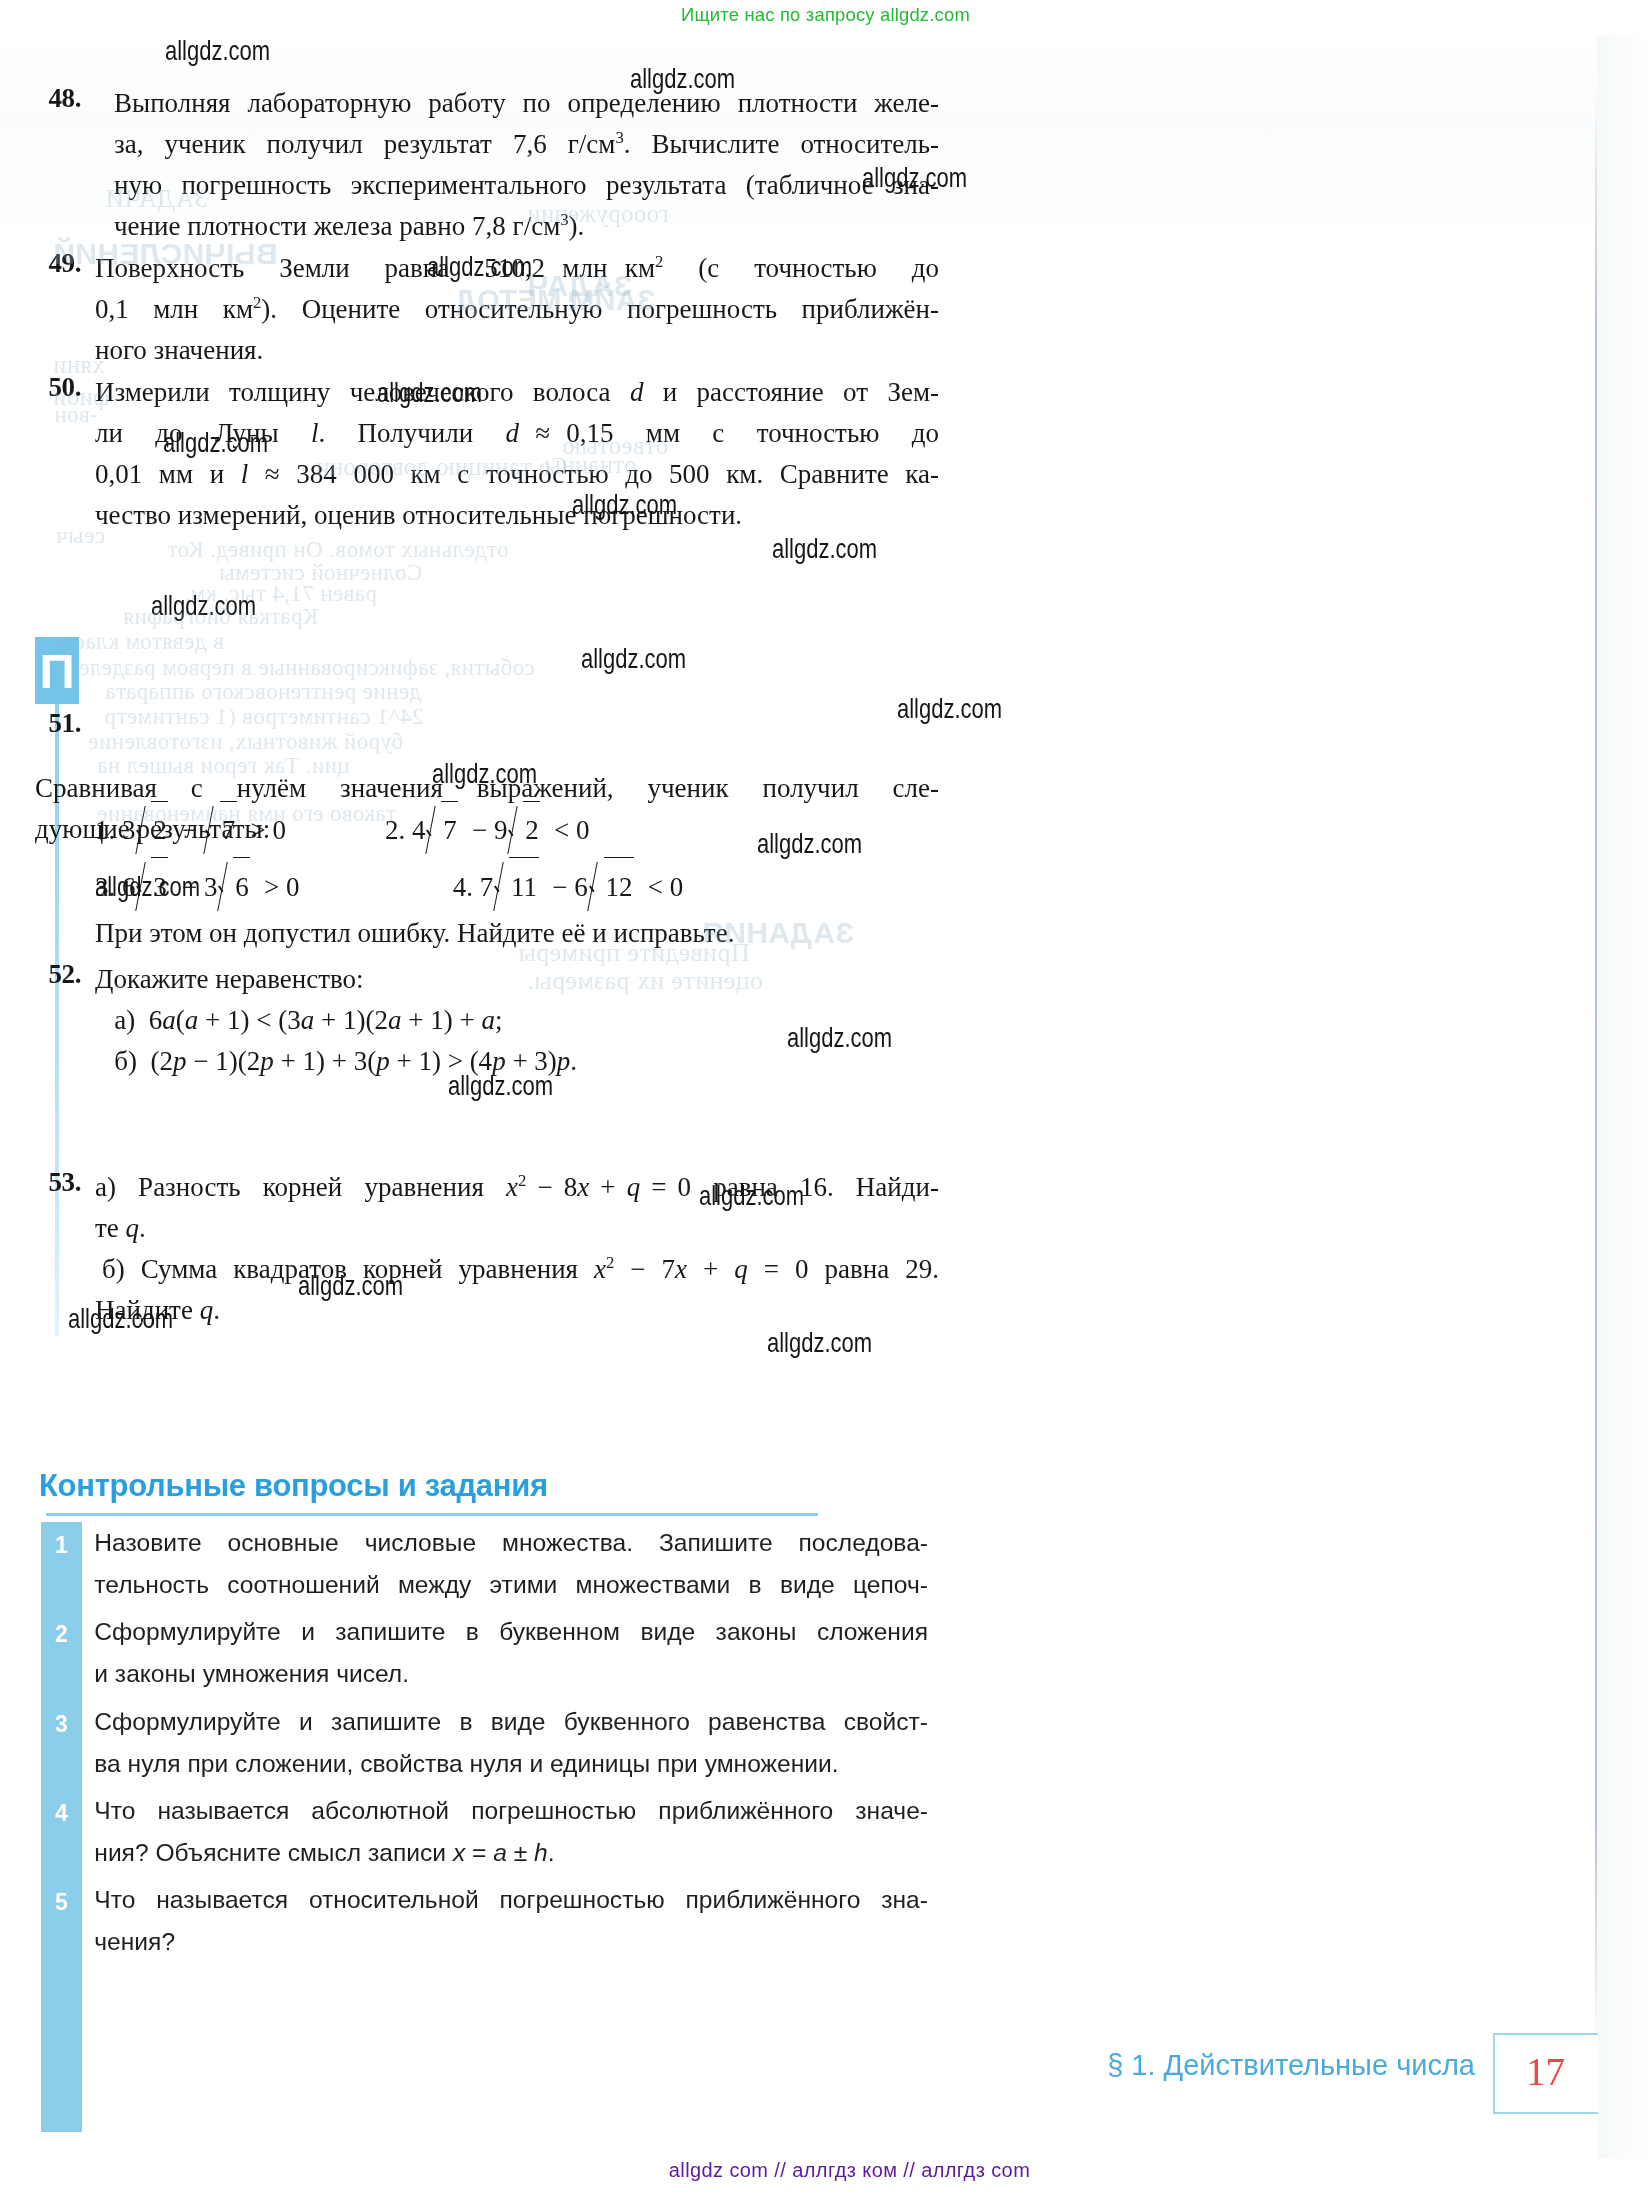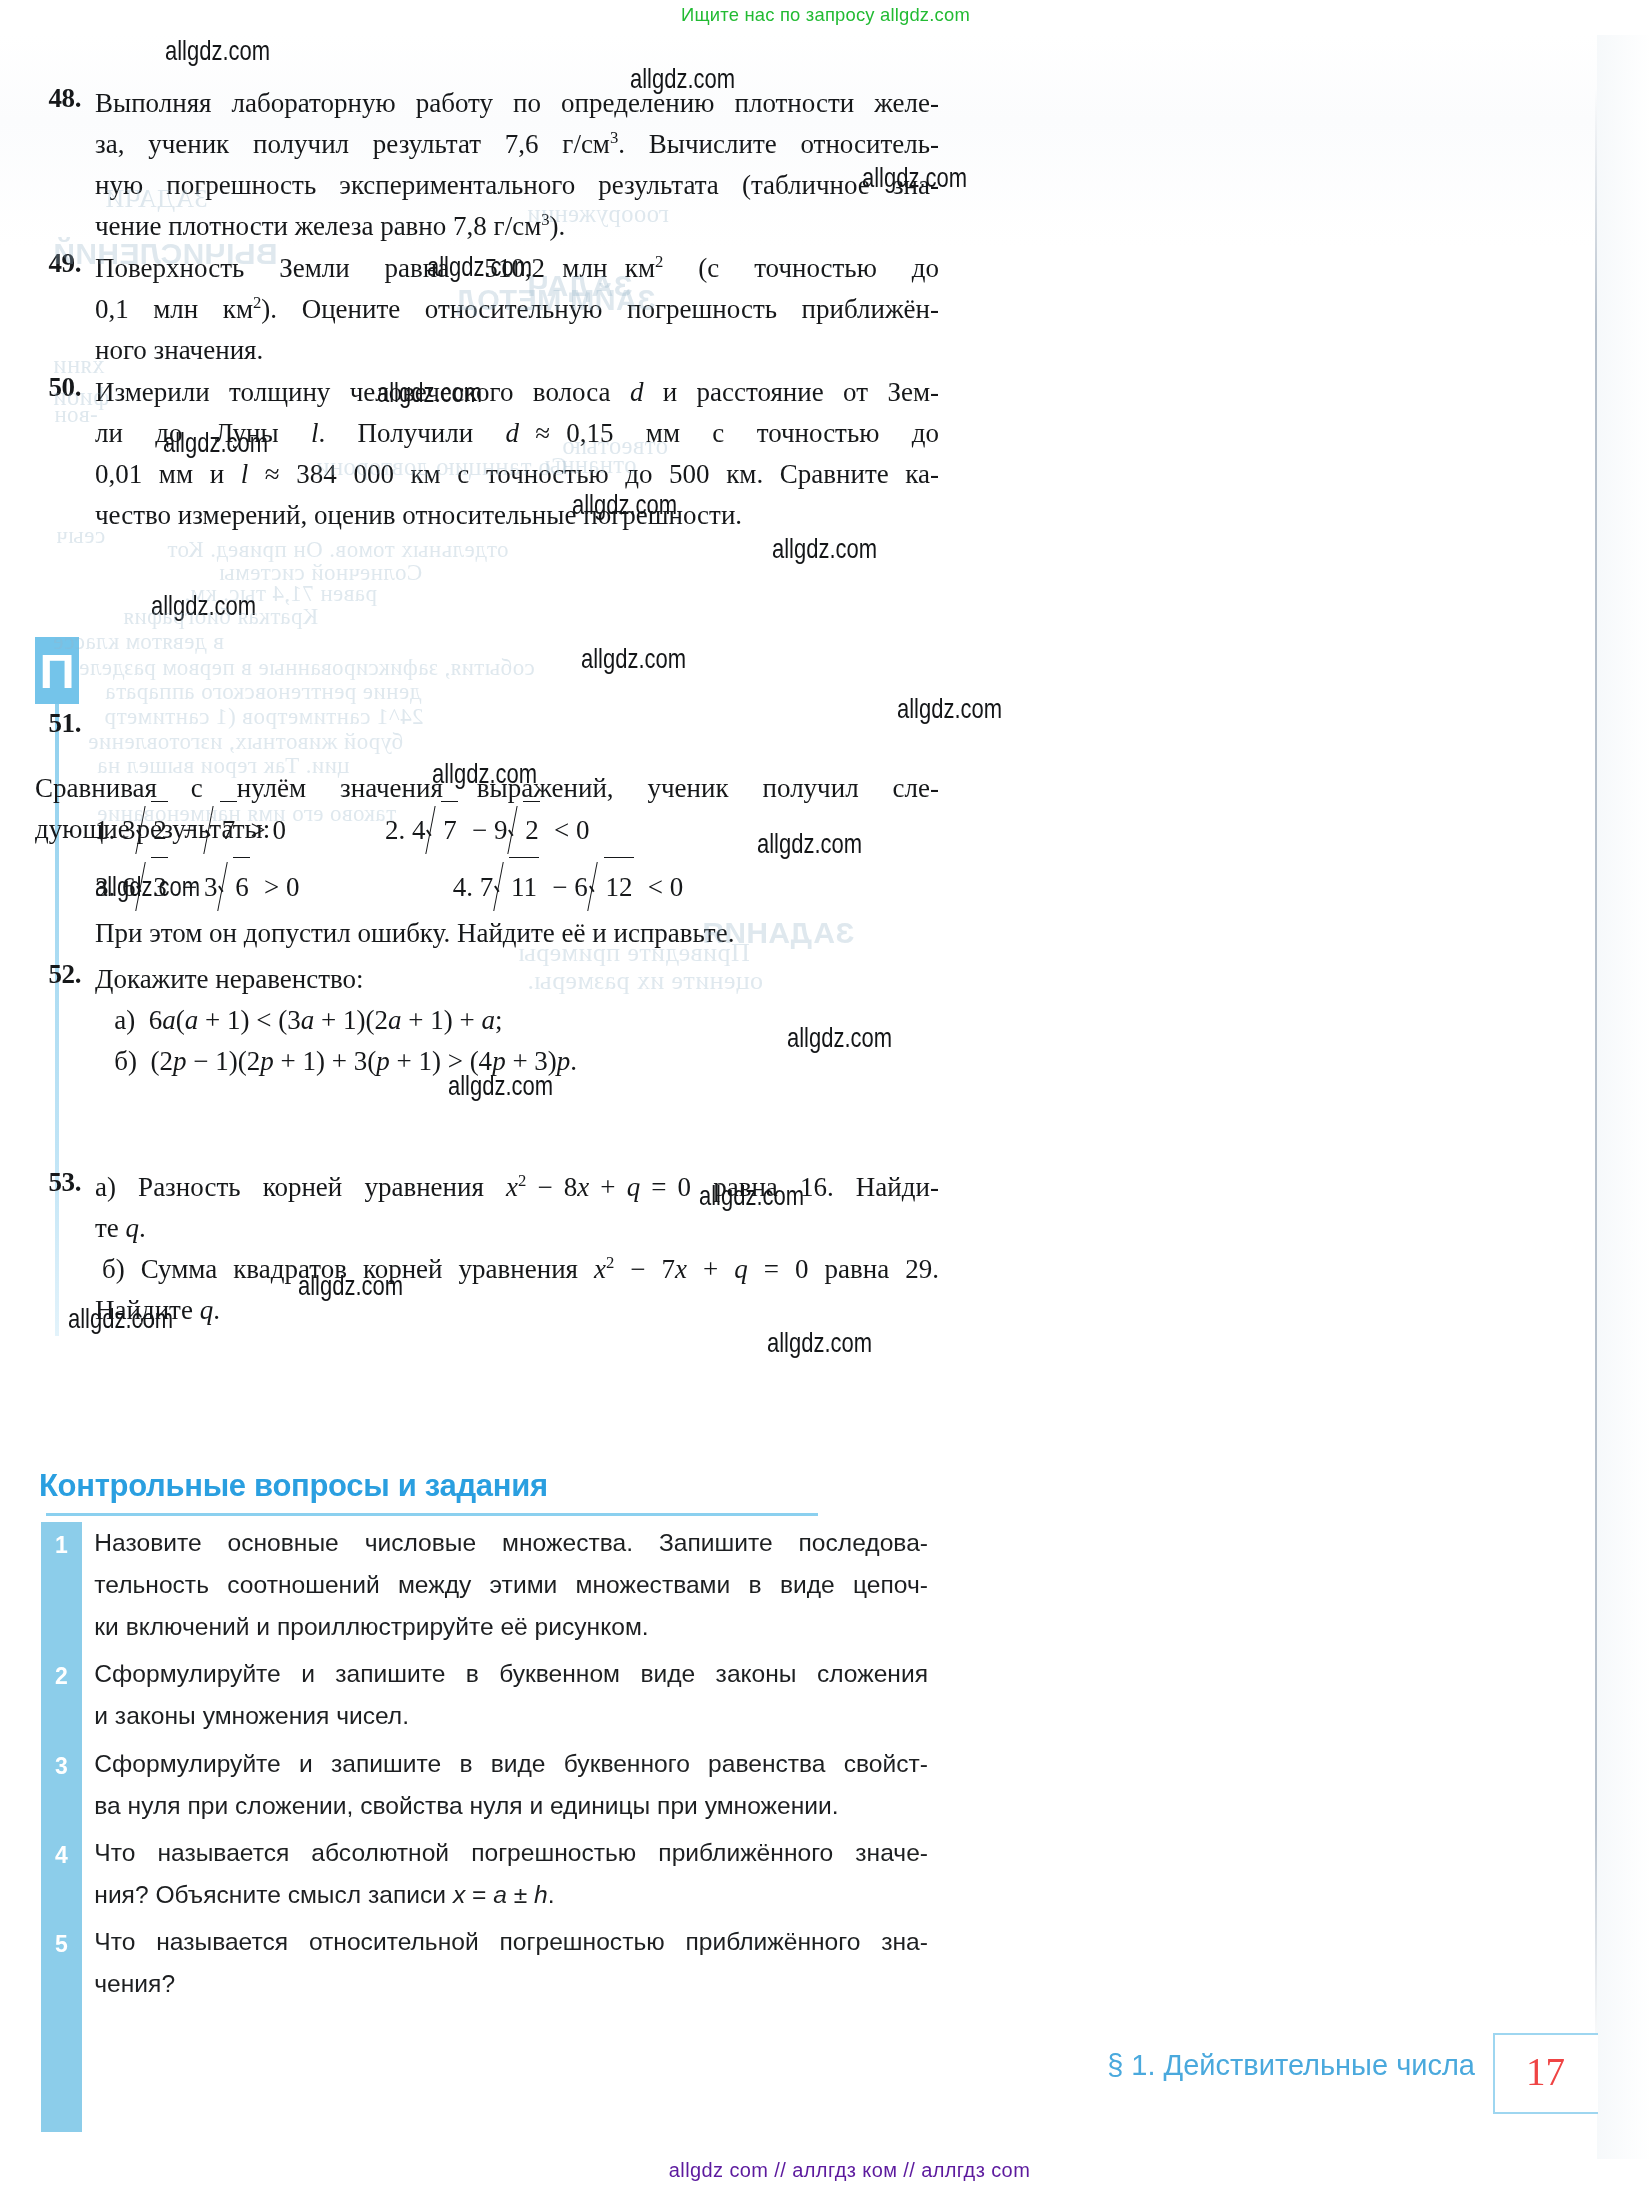--- a/index.html
+++ b/index.html
@@ -292,21 +292,21 @@
 
 <div id="page">
 
   <div class="top-banner">Ищите нас по запросу allgdz.com</div>
 
   <div class="scan">
     <div class="right-gutter"></div>
     <div class="page-edge"></div>
   </div>
 
-  <div class="ex" style="left:35px; top:83px; width:904px;">
+  <div class="ex" style="left:35px; top:83px; width:904px;gap:19px;">
     <div class="num">48.</div>
     <div class="body">
       <div class="line just">Выполняя лабораторную работу по определению плотности желе-</div>
       <div class="line just">за, ученик получил результат 7,6&nbsp;г/см<sup>3</sup>. Вычислите относитель-</div>
       <div class="line just">ную погрешность экспериментального результата (табличное зна-</div>
       <div class="line">чение плотности железа равно 7,8&nbsp;г/см<sup>3</sup>).</div>
     </div>
   </div>
 
   <div class="ex" style="left:35px; top:248px; width:904px;">
@@ -397,21 +397,20 @@
   <div class="kv-rule"></div>
   <div class="kv-stripe"></div>
 
   <div class="kv-list">
 
     <div class="kv-item">
       <div class="kv-num">1</div>
       <div class="kv-text">
         <span class="ln just">Назовите основные числовые множества. Запишите последова-</span>
         <span class="ln just">тельность соотношений между этими множествами в виде цепоч-</span>
-        <span class="ln">ки включений и проиллюстрируйте её рисунком.</span>
       </div>
     </div>
 
     <div class="kv-item">
       <div class="kv-num">2</div>
       <div class="kv-text">
         <span class="ln just">Сформулируйте и запишите в буквенном виде законы сложения</span>
         <span class="ln">и законы умножения чисел.</span>
       </div>
     </div>

